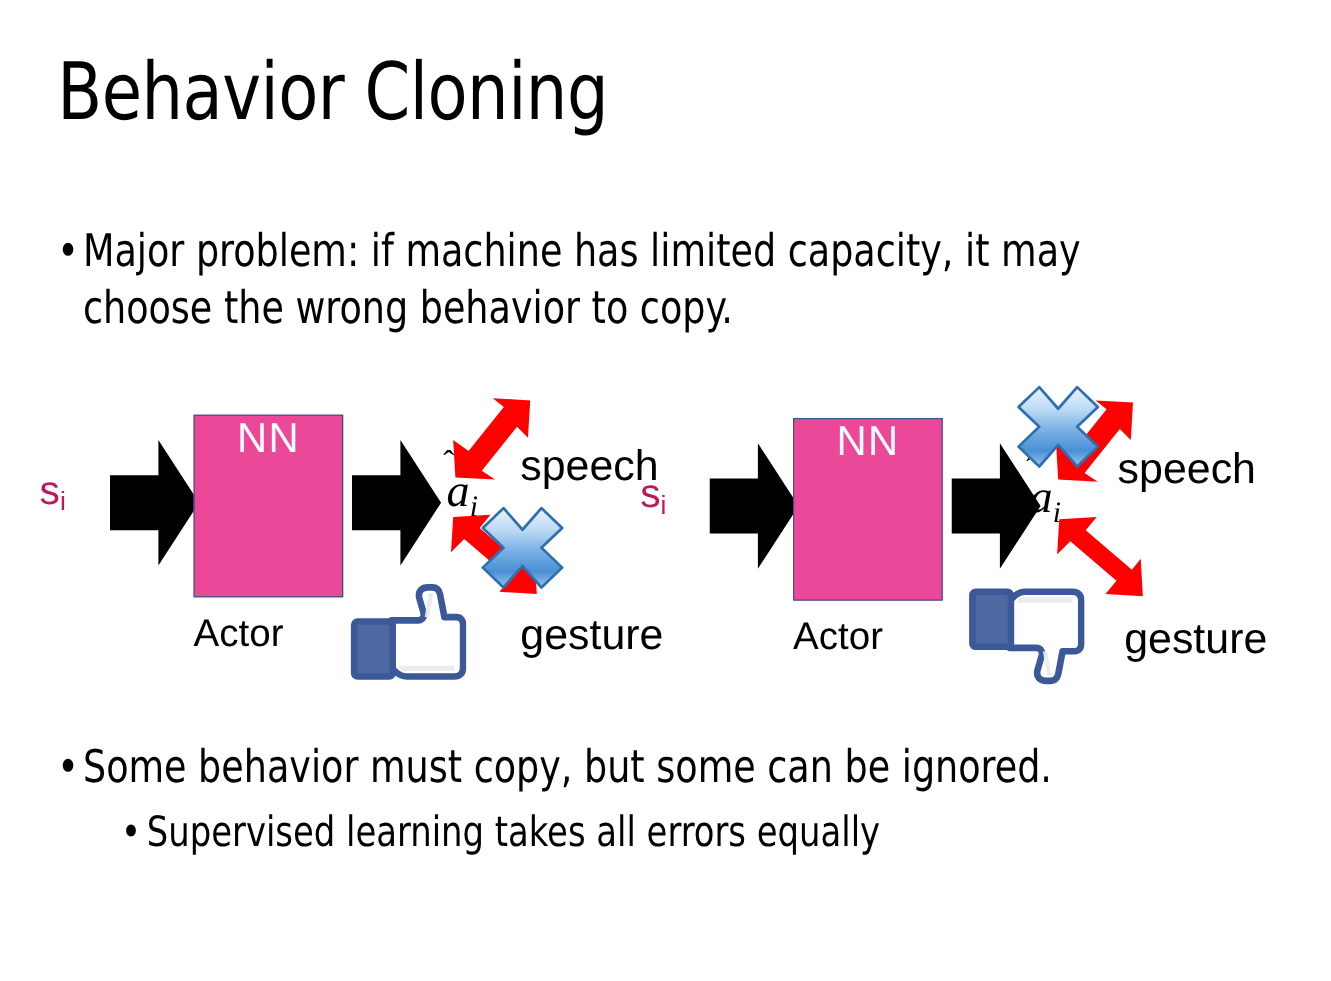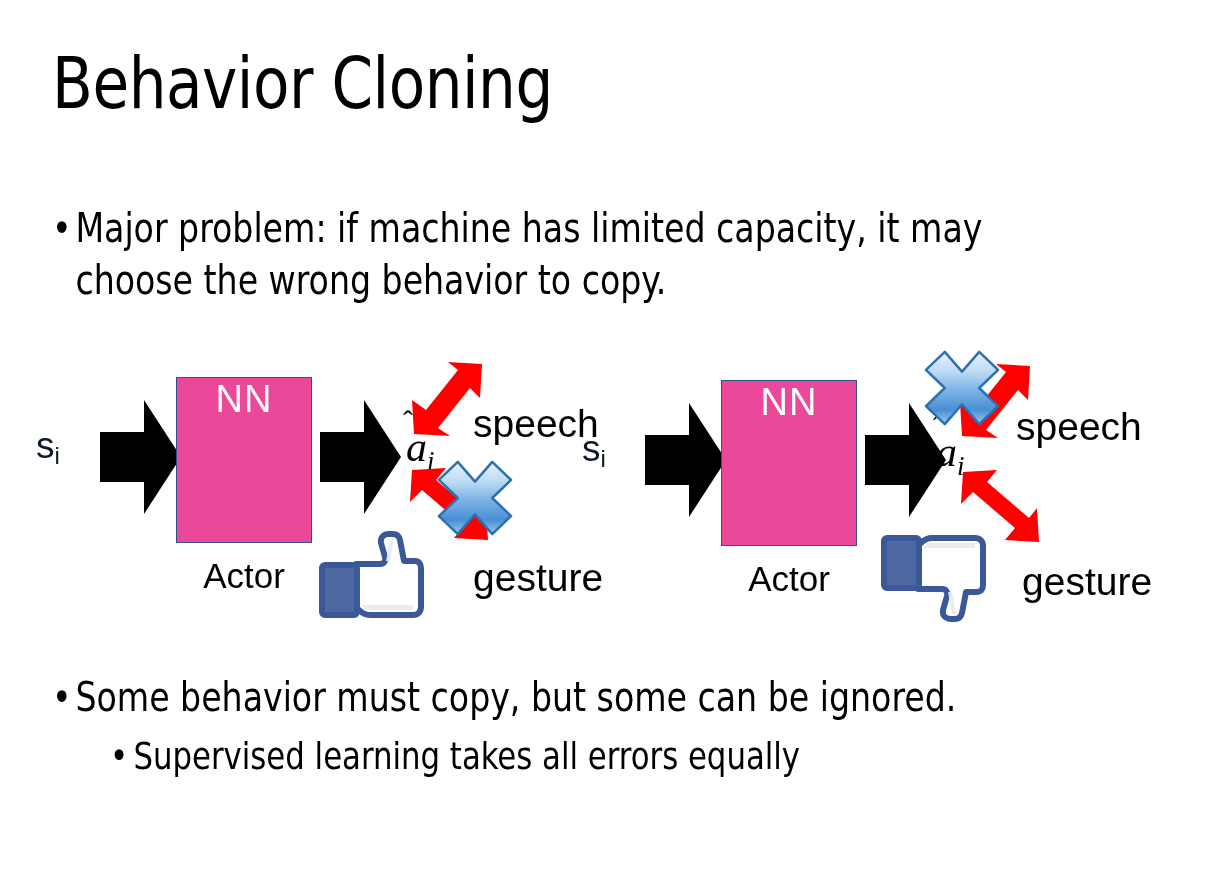--- a/index.html
+++ b/index.html
@@ -41,25 +41,25 @@
   .nnbox{
     position:absolute;background:#ec4899;border:1px solid #2F528F;
     box-sizing:border-box;display:flex;align-items:flex-start;justify-content:center;
   }
   .nnbox span{
     color:#ffffff;font-family:"Liberation Sans",sans-serif;
     font-size:38px;font-weight:400;letter-spacing:1px;
   }
   .actor{
     position:absolute;font-family:"Liberation Sans",sans-serif;
-    font-size:35px;color:#000;text-align:center;white-space:nowrap;
+    font-size:35px;color:#000;text-align:left;white-space:nowrap;
   }
   .slabel{
     position:absolute;font-family:"Liberation Sans",sans-serif;
-    font-size:37px;color:#0f172a;white-space:nowrap;
+    font-size:37px;color:#be185d;white-space:nowrap;
   }
   .slabel sub{font-size:24px;vertical-align:baseline;position:relative;top:6px;}
   .ahat{
     position:absolute;font-family:Liberation Serif, serif;
     font-style:italic;font-size:42px;color:#000;white-space:nowrap;
   }
   .ahat sub{font-size:27px;font-style:italic;}
   .olabel{
     position:absolute;font-family:"Liberation Sans",sans-serif;
     font-size:39px;color:#000;white-space:nowrap;margin-top:48px;

